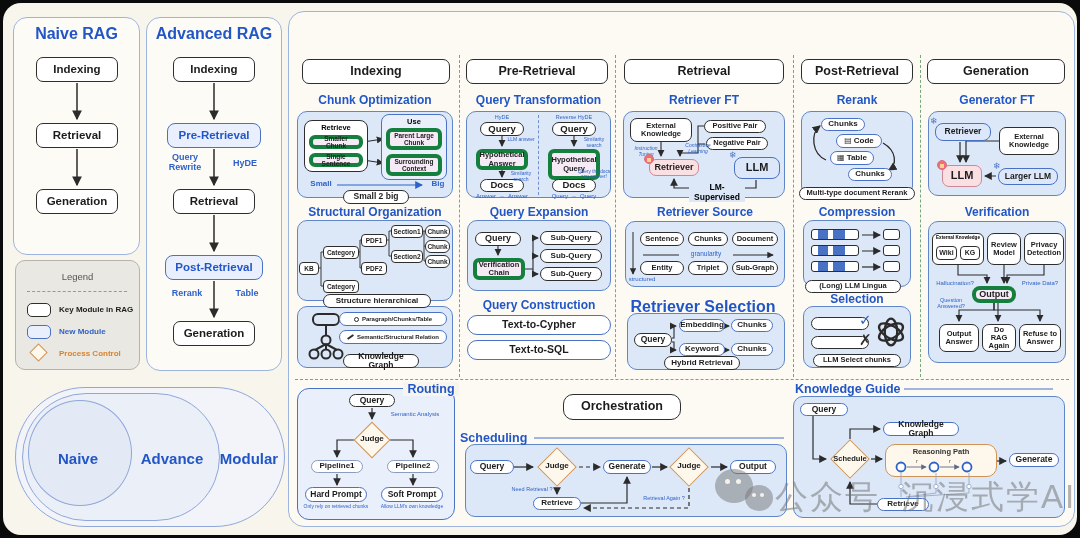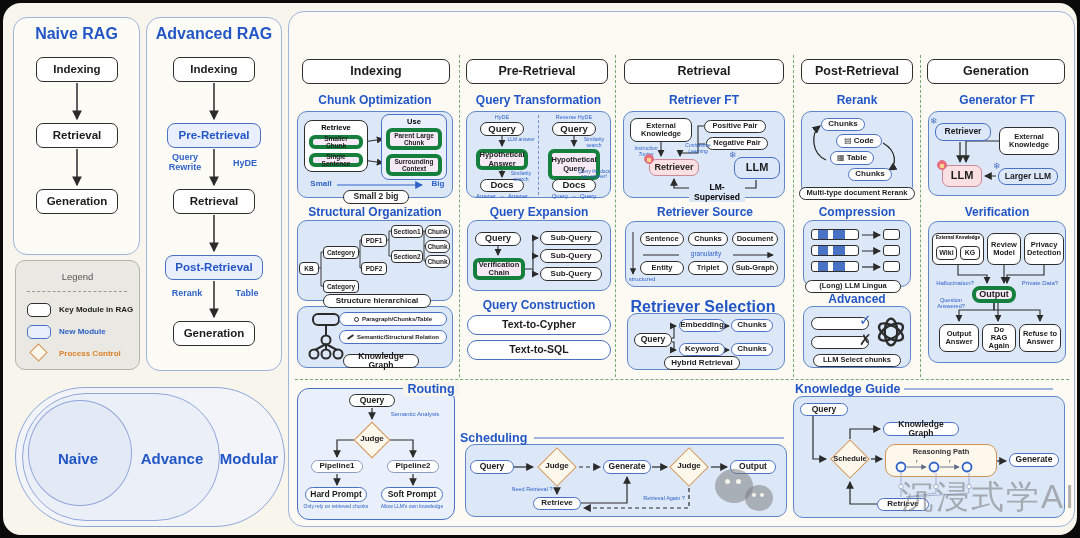--- a/index.html
+++ b/index.html
@@ -371,21 +371,21 @@
   <div class="abs st" style="left:800px;top:202px;width:108px;font-size:12px">Compression</div>
   <div class="abs cont" style="left:800px;top:217px;width:108px;height:67px"></div>
   <div class="abs cbar" style="left:808px;top:226px;width:48px;height:11px"></div>
   <div class="abs tbox" style="left:880px;top:226px;width:17px;height:11px"></div>
   <div class="abs cbar" style="left:808px;top:242px;width:48px;height:11px"></div>
   <div class="abs tbox" style="left:880px;top:242px;width:17px;height:11px"></div>
   <div class="abs cbar" style="left:808px;top:258px;width:48px;height:11px"></div>
   <div class="abs tbox" style="left:880px;top:258px;width:17px;height:11px"></div>
   <div class="abs pill" style="left:802px;top:277px;width:96px;height:13px;font-size:7.5px">(Long) LLM Lingua</div>
 
-  <div class="abs st" style="left:800px;top:289px;width:108px;font-size:12px">Advanced</div>
+  <div class="abs st" style="left:800px;top:289px;width:108px;font-size:12px">Selection</div>
   <div class="abs cont" style="left:800px;top:303px;width:108px;height:62px"></div>
   <div class="abs sbar" style="left:808px;top:314px;width:58px;height:13px"></div>
   <span class="abs" style="left:856px;top:308px;font-size:15px;font-weight:bold;color:#2f62c8;z-index:12">✓</span>
   <div class="abs sbar" style="left:808px;top:333px;width:58px;height:13px"></div>
   <span class="abs" style="left:856px;top:328px;font-size:15px;font-weight:bold;color:#2b2b2b;z-index:12">✗</span>
   <svg class="abs" style="left:872px;top:310px;z-index:10" width="32" height="38" viewBox="0 0 36 40">
     <g fill="none" stroke="#2b2b2b" stroke-width="2.6">
       <ellipse cx="18" cy="20" rx="7" ry="15"></ellipse>
       <ellipse cx="18" cy="20" rx="7" ry="15" transform="rotate(60 18 20)"></ellipse>
       <ellipse cx="18" cy="20" rx="7" ry="15" transform="rotate(120 18 20)"></ellipse>
@@ -425,20 +425,21 @@
   <div class="abs tiny" style="left:384px;top:408px;width:56px;font-size:6px">Semantic Analysis</div>
   <div class="abs diamond" style="left:356px;top:424px;width:26px;height:26px"></div>
   <div class="abs dlabel" style="left:346px;top:431px;width:46px;font-size:8px">Judge</div>
   <div class="abs bx" style="left:308px;top:457px;width:52px;height:13px;font-size:8px;border-color:#8a9cc0">Pipeline1</div>
   <div class="abs bx" style="left:384px;top:457px;width:52px;height:13px;font-size:8px;border-color:#8a9cc0">Pipeline2</div>
   <div class="abs bpill" style="left:302px;top:484px;width:62px;height:15px;font-size:8.5px">Hard Prompt</div>
   <div class="abs bpill" style="left:378px;top:484px;width:62px;height:15px;font-size:8.5px">Soft Prompt</div>
   <div class="abs tiny" style="left:298px;top:501px;width:70px;font-size:5px">Only rely on retrieved chunks</div>
   <div class="abs tiny" style="left:374px;top:501px;width:70px;font-size:5px">Allow LLM's own knowledge</div>
 
+  <div class="abs bx" style="left:560px;top:391px;width:118px;height:26px;font-size:12.5px;border-width:1.6px;border-radius:10px">Orchestration</div>
 
   <div class="abs st" style="left:457px;top:428px;width:74px;font-size:12.5px;text-align:left">Scheduling</div>
   <div class="abs cont" style="left:462px;top:441px;width:322px;height:73px"></div>
   <div class="abs bline" style="left:467px;top:457px;width:44px;height:14px;font-size:8.5px">Query</div>
   <div class="abs diamond" style="left:540px;top:450px;width:28px;height:28px"></div>
   <div class="abs dlabel" style="left:532px;top:458px;width:44px;font-size:8px">Judge</div>
   <div class="abs tiny" style="left:502px;top:483px;width:54px;font-size:5.5px">Need Retrieval ?</div>
   <div class="abs bline" style="left:530px;top:494px;width:48px;height:13px;font-size:8px">Retrieve</div>
   <div class="abs bline" style="left:600px;top:457px;width:48px;height:14px;font-size:8.5px">Generate</div>
   <div class="abs diamond" style="left:672px;top:450px;width:28px;height:28px"></div>
@@ -458,15 +459,16 @@
   <div class="abs" style="left:941px;top:455px;width:12px;text-align:center;font-size:6px;color:#555;z-index:10">r</div>
   <div class="abs bline" style="left:1006px;top:450px;width:50px;height:14px;font-size:8.5px">Generate</div>
   <div class="abs bline" style="left:874px;top:495px;width:52px;height:13px;font-size:8px">Retrieve</div>
 
   <div class="abs wmc" style="left:712px;top:466px;width:38px;height:34px"></div>
   <div class="abs wmc" style="left:742px;top:482px;width:28px;height:26px"></div>
   <div class="abs wme" style="left:722px;top:476px;width:5px;height:5px"></div>
   <div class="abs wme" style="left:733px;top:476px;width:5px;height:5px"></div>
   <div class="abs wme" style="left:749px;top:490px;width:4px;height:4px"></div>
   <div class="abs wme" style="left:757px;top:490px;width:4px;height:4px"></div>
+  <div class="abs wmt" style="left:772px;top:472px">公众号</div>
   <div class="abs wmt" style="left:898px;top:472px">沉浸式学AI</div>
 
 </div>
 
 </body></html>

